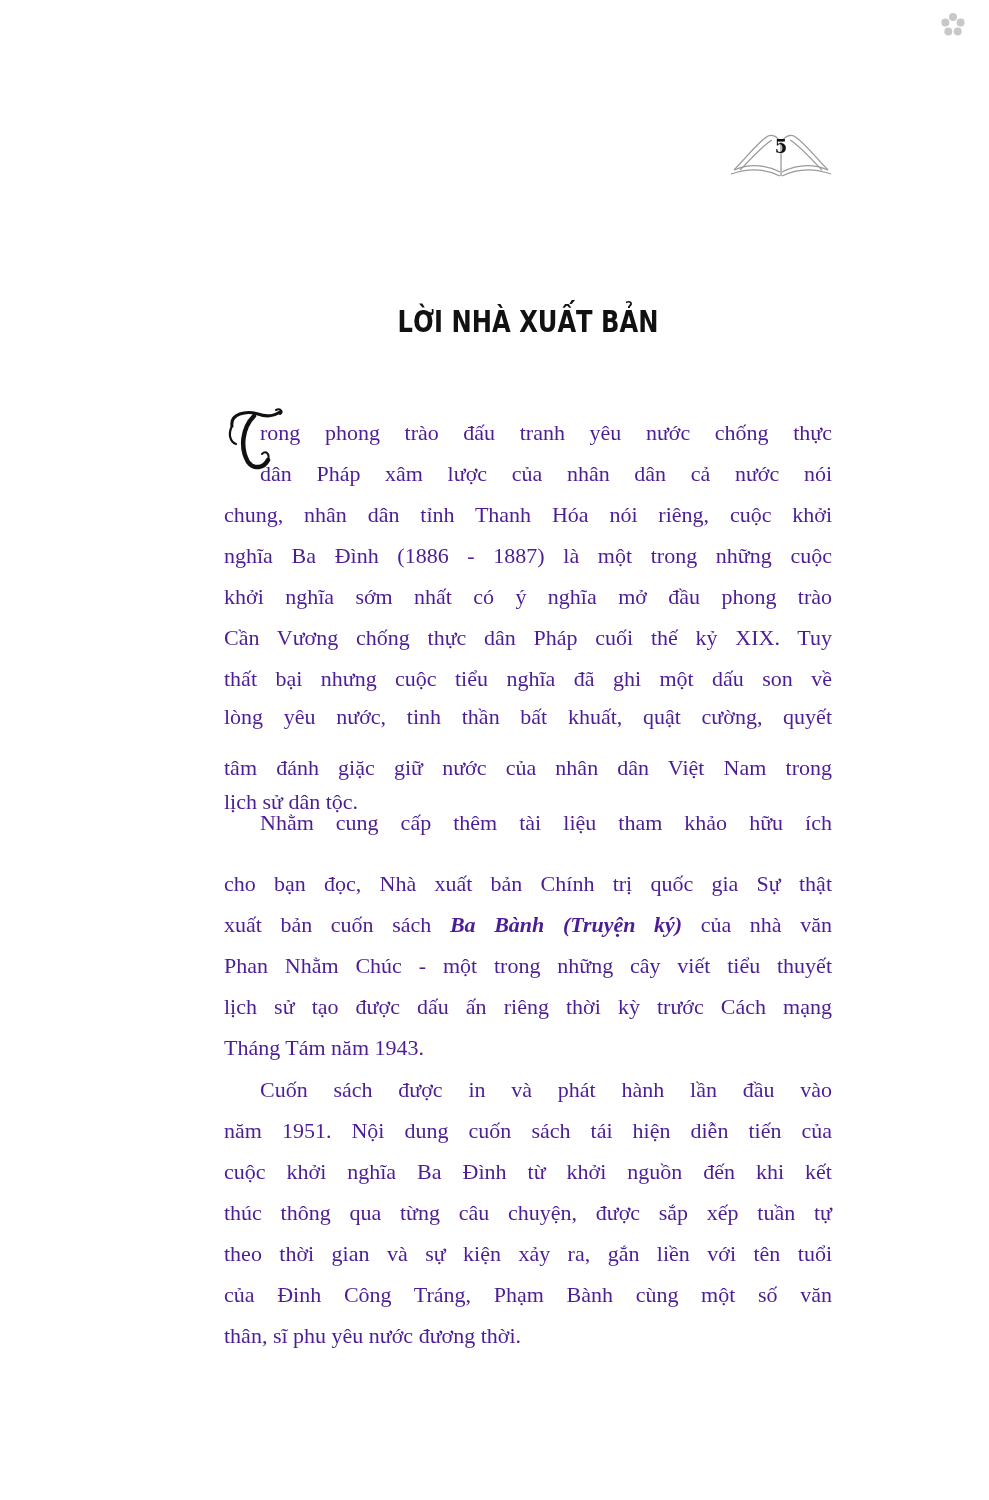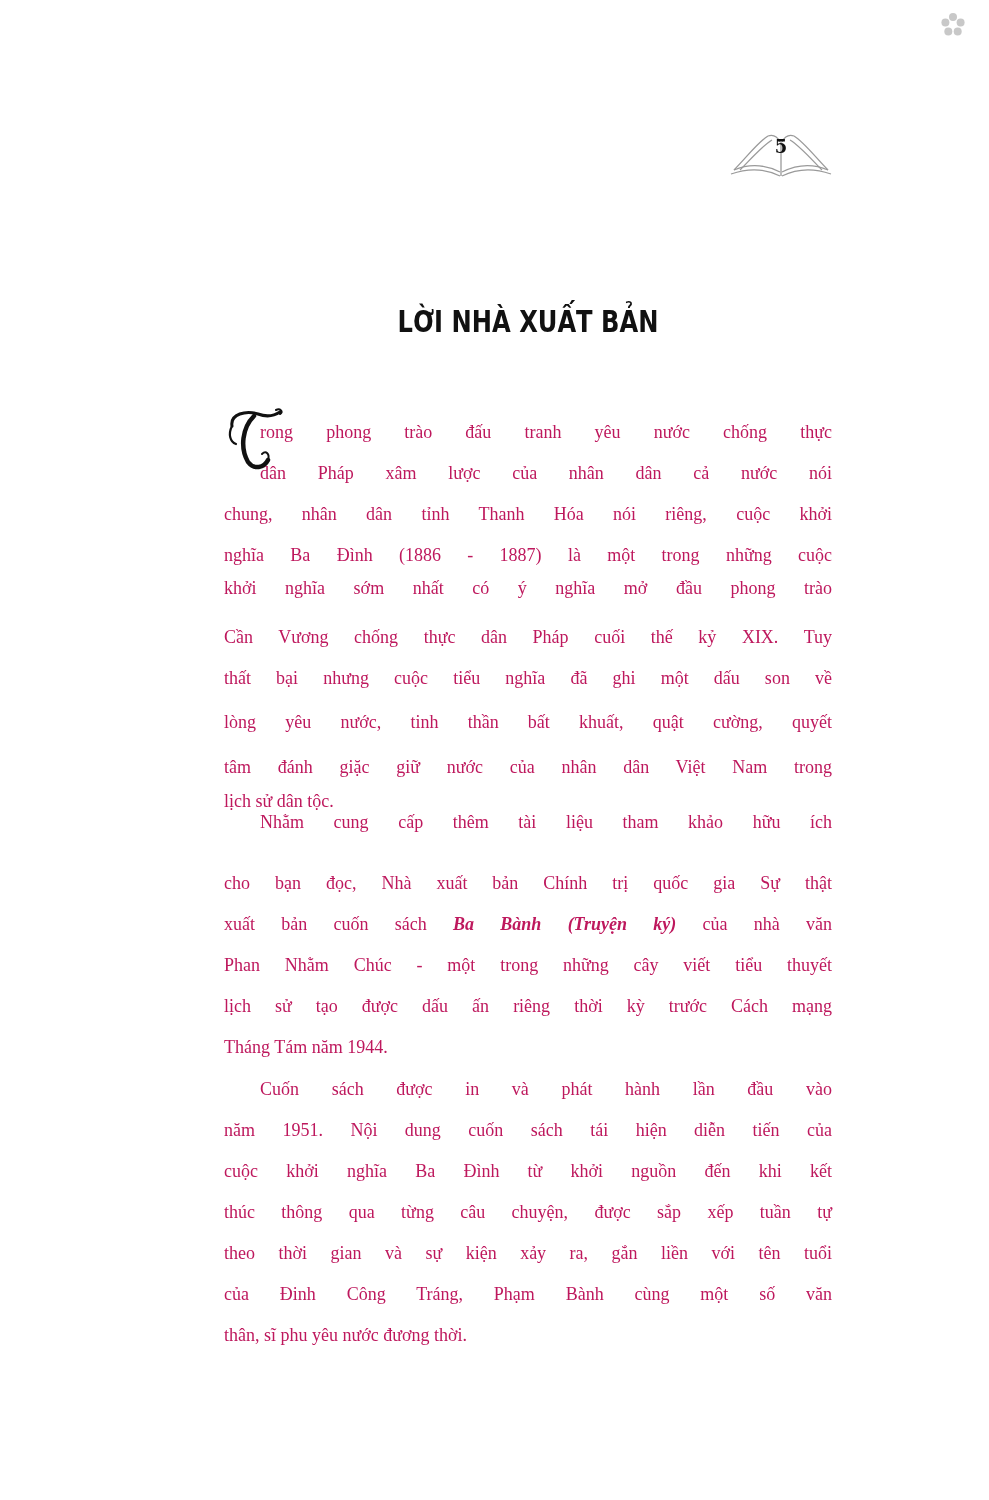--- a/index.html
+++ b/index.html
@@ -62,26 +62,26 @@
     position: absolute;
     left: 224px;
     top: 412px;
     width: 608px;
   }
   .line {
     position: absolute;
     left: 0;
     width: 608px;
     height: 41px;
-    font-size: 18px;
+    font-size: 22px;
     line-height: 41px;
     white-space: nowrap;
     text-align: justify;
     text-align-last: justify;
-    color: #be185d;
+    color: #4c1d95;
   }
   .line.last {
     text-align-last: left;
   }
   .line.indent {
     left: 36px;
     width: 572px;
   }
   .line.after-cap {
     left: 36px;
@@ -153,33 +153,33 @@
     </g>
   </svg>
 </div>
 
 <div class="body-text">
 
   <div class="line after-cap" style="top:0px">rong phong trào đấu tranh yêu nước chống thực</div>
   <div class="line after-cap" style="top:41px">dân Pháp xâm lược của nhân dân cả nước nói</div>
   <div class="line" style="top:82px">chung, nhân dân tỉnh Thanh Hóa nói riêng, cuộc khởi</div>
   <div class="line" style="top:123px">nghĩa Ba Đình (1886 - 1887) là một trong những cuộc</div>
-  <div class="line" style="top:156px">khởi nghĩa sớm nhất có ý nghĩa mở đầu phong trào</div>
+  <div class="line" style="top:164px">khởi nghĩa sớm nhất có ý nghĩa mở đầu phong trào</div>
   <div class="line" style="top:205px">Cần Vương chống thực dân Pháp cuối thế kỷ XIX. Tuy</div>
   <div class="line" style="top:246px">thất bại nhưng cuộc tiểu nghĩa đã ghi một dấu son về</div>
-  <div class="line" style="top:290px">lòng yêu nước, tinh thần bất khuất, quật cường, quyết</div>
+  <div class="line" style="top:284px">lòng yêu nước, tinh thần bất khuất, quật cường, quyết</div>
   <div class="line" style="top:335px">tâm đánh giặc giữ nước của nhân dân Việt Nam trong</div>
   <div class="line last" style="top:369px">lịch sử dân tộc.</div>
 
   <div class="line indent" style="top:390px">Nhằm cung cấp thêm tài liệu tham khảo hữu ích</div>
   <div class="line" style="top:451px">cho bạn đọc, Nhà xuất bản Chính trị quốc gia Sự thật</div>
   <div class="line" style="top:492px"><span>xuất bản cuốn sách </span><em class="bold-italic">Ba Bành (Truyện ký)</em><span> của nhà văn</span></div>
   <div class="line" style="top:533px">Phan Nhằm Chúc - một trong những cây viết tiểu thuyết</div>
   <div class="line" style="top:574px">lịch sử tạo được dấu ấn riêng thời kỳ trước Cách mạng</div>
-  <div class="line last" style="top:615px">Tháng Tám năm 1944.</div>
+  <div class="line last" style="top:615px">Tháng Tám năm 1943.</div>
 
   <div class="line indent" style="top:657px">Cuốn sách được in và phát hành lần đầu vào</div>
   <div class="line" style="top:698px">năm 1951. Nội dung cuốn sách tái hiện diễn tiến của</div>
   <div class="line" style="top:739px">cuộc khởi nghĩa Ba Đình từ khởi nguồn đến khi kết</div>
   <div class="line" style="top:780px">thúc thông qua từng câu chuyện, được sắp xếp tuần tự</div>
   <div class="line" style="top:821px">theo thời gian và sự kiện xảy ra, gắn liền với tên tuổi</div>
   <div class="line" style="top:862px">của Đinh Công Tráng, Phạm Bành cùng một số văn</div>
   <div class="line last" style="top:903px">thân, sĩ phu yêu nước đương thời.</div>
 </div>
 

